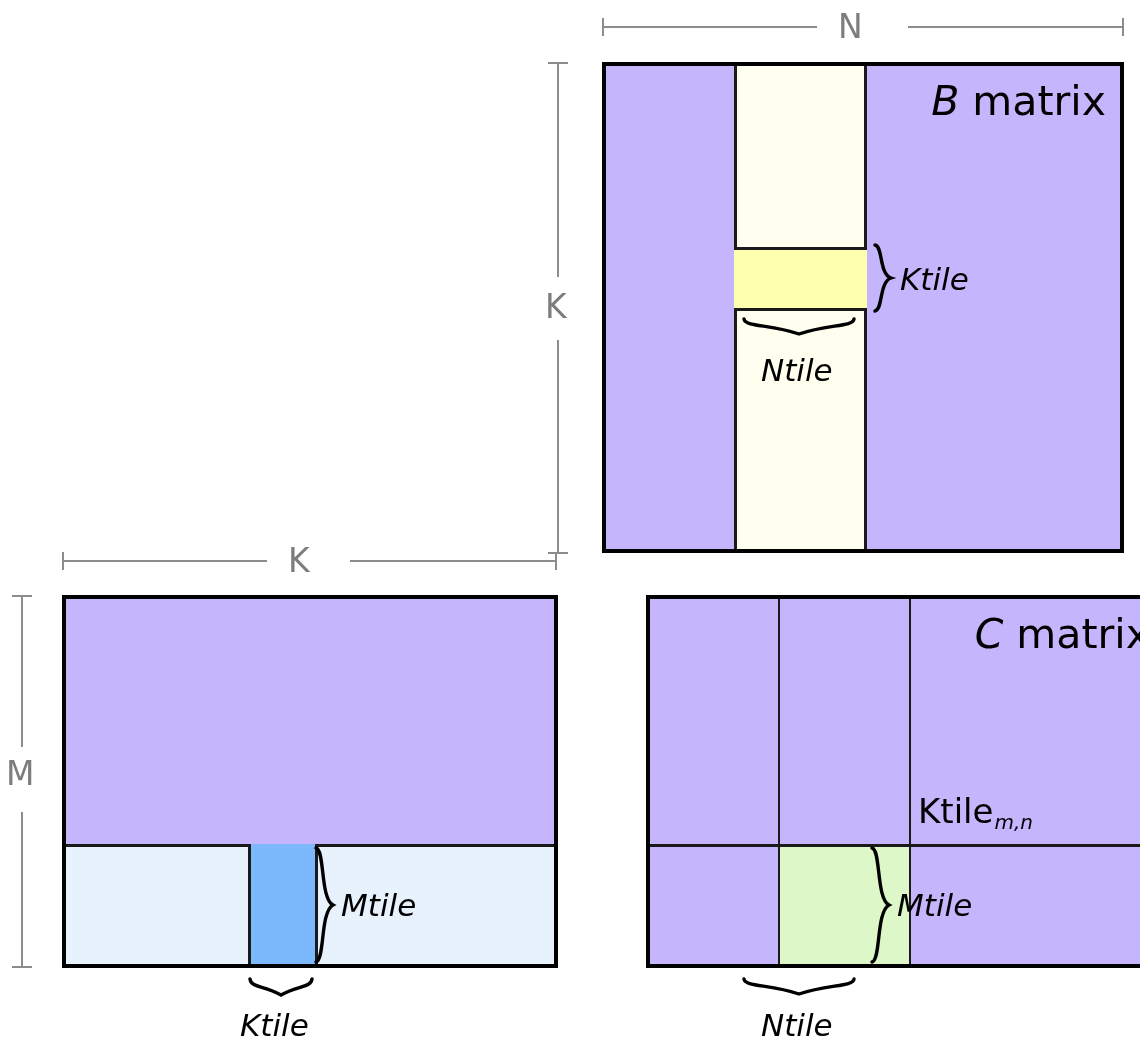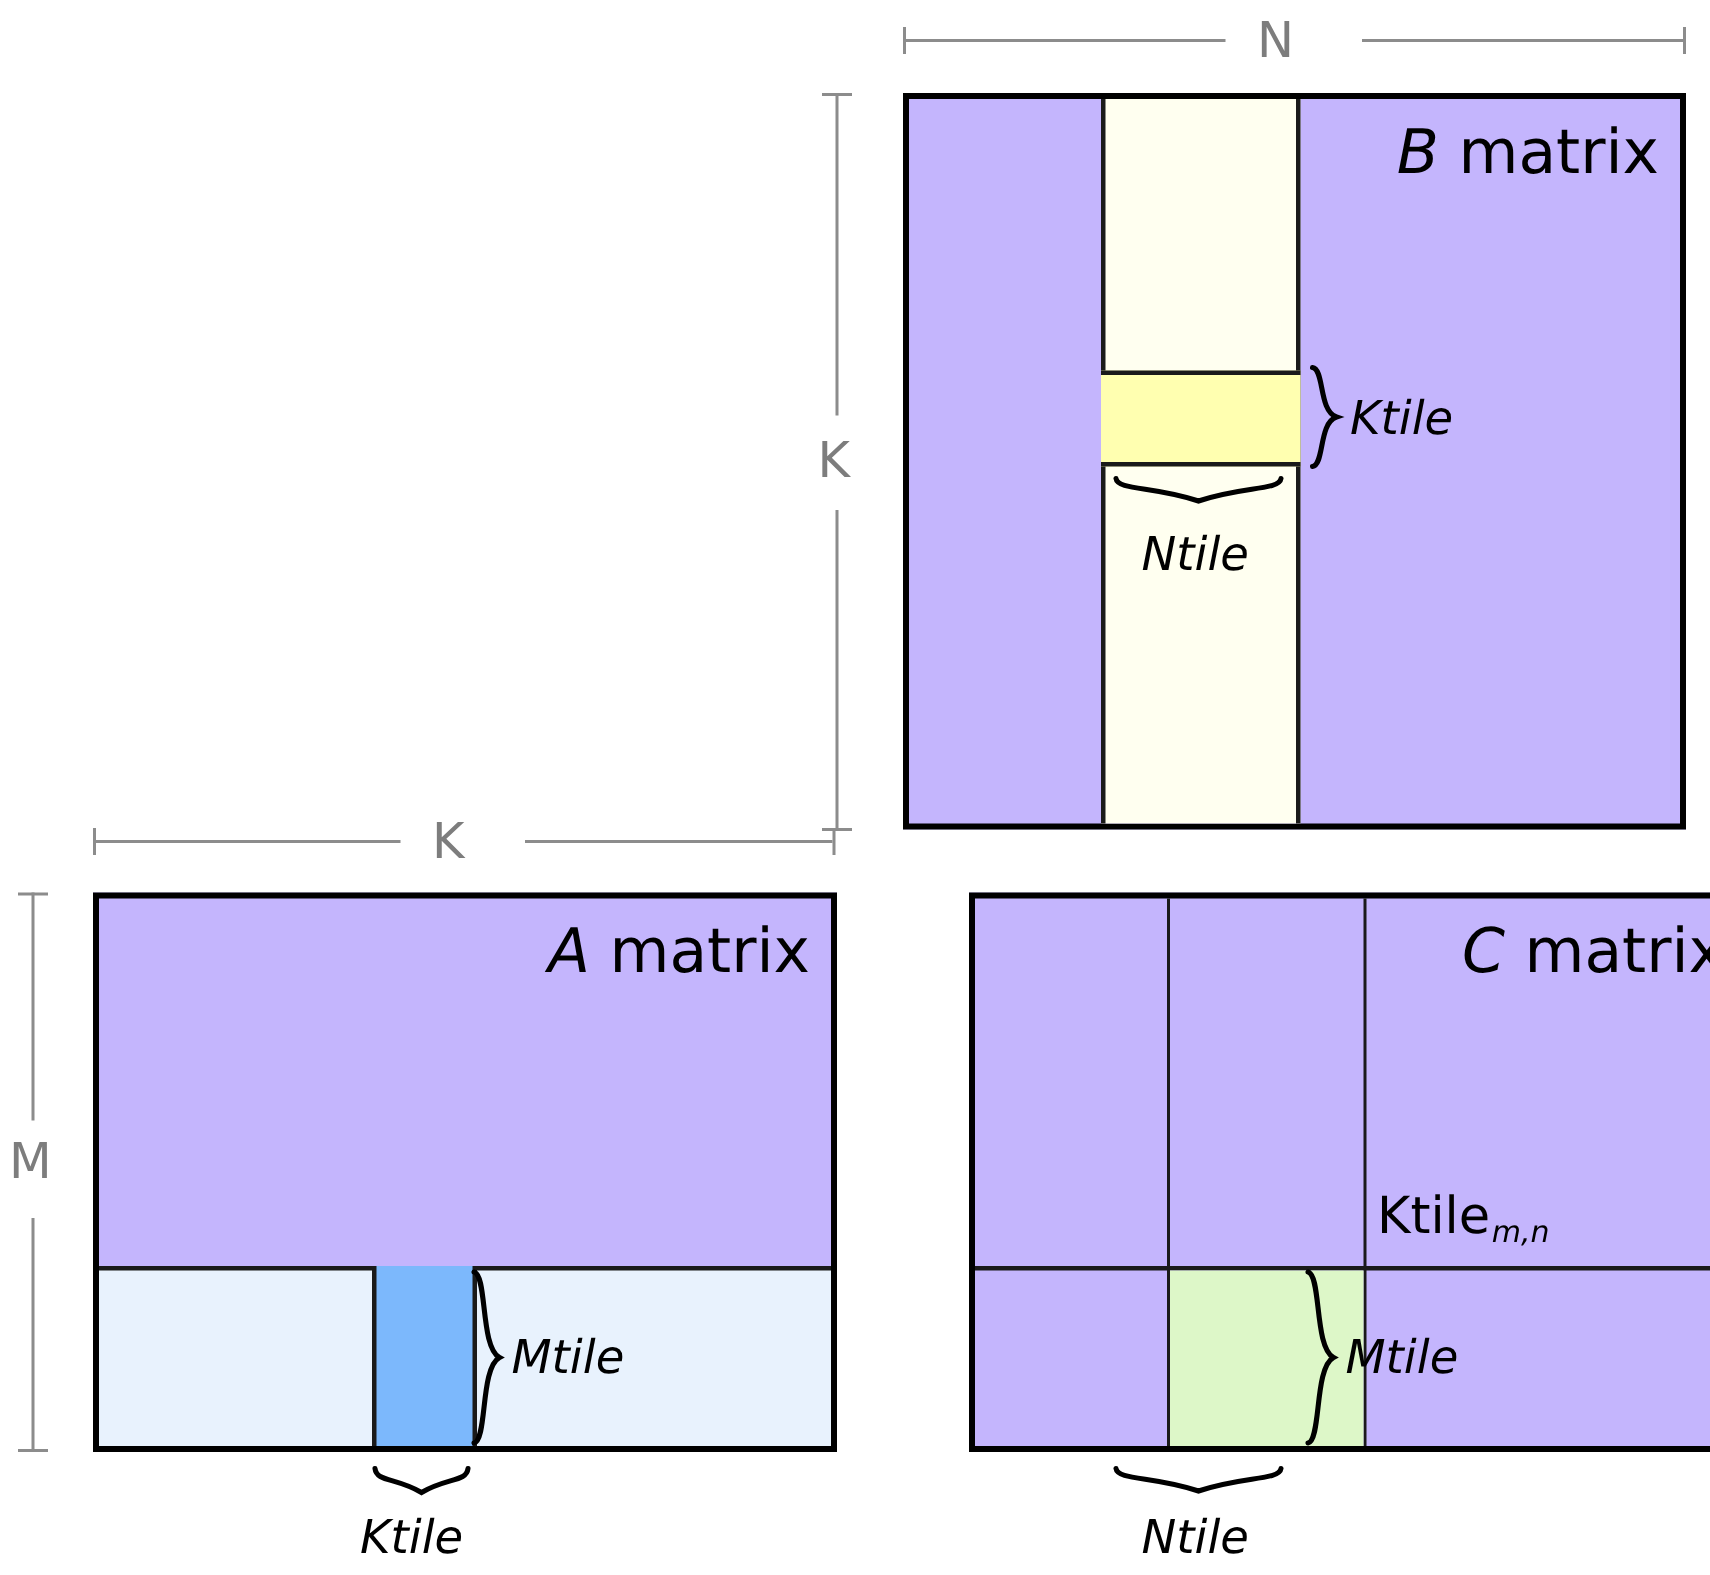--- a/index.html
+++ b/index.html
@@ -99,23 +99,20 @@
     <div class="dimline" style="left:21px;top:812px;width:2px;height:156px;"></div>
     <div class="dimcap-v" style="left:12px;top:966px;width:20px;"></div>
   </div>
 
   <div class="matrix" style="left:62px;top:595px;width:496px;height:373px;">
 
     <div class="fill" style="left:0;top:245px;width:488px;height:120px;background:#e8f2fd;border-top:3px solid #1a1a1a;"></div>
 
     <div class="fill" style="left:182px;top:245px;width:70px;height:120px;background:#7cb8fc;border-left:3px solid #1a1a1a;border-right:3px solid #1a1a1a;"></div>
 
-    <div class="mlabel" style="right:14px;top:15px;">
-      <span class="it">A</span><span> matrix</span>
-    </div>
   </div>
 
   <svg class="bsvg" style="left:313px;top:846px;width:26px;height:118px;" viewBox="0 0 26 118">
     <path d="M3 2 C12 4 7 52 20 59 C7 66 12 114 3 116" fill="none" stroke="#000" stroke-width="3.4" stroke-linecap="round"></path>
   </svg>
   <div class="tlabel" style="left:341px;top:890px;">Mtile</div>
 
   <svg class="bsvg" style="left:246px;top:976px;width:70px;height:26px;" viewBox="0 0 70 26">
     <path d="M2 3 C3 12 16 9 33 19 C50 9 63 12 64 3" fill="none" stroke="#000" stroke-width="3.4" stroke-linecap="round" transform="translate(2,0)"></path>
   </svg>

